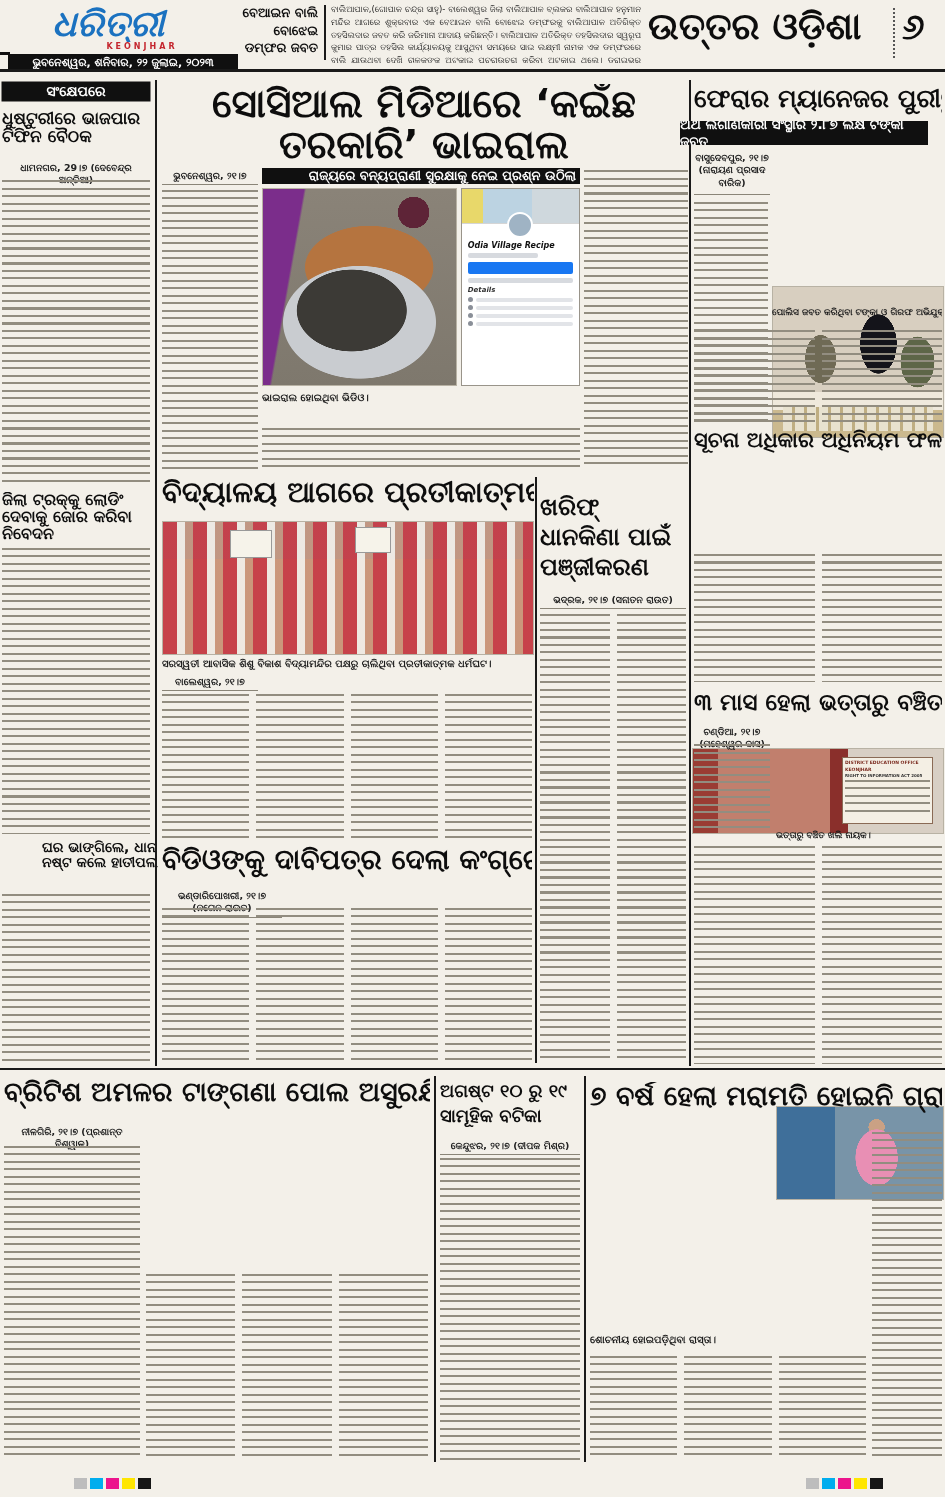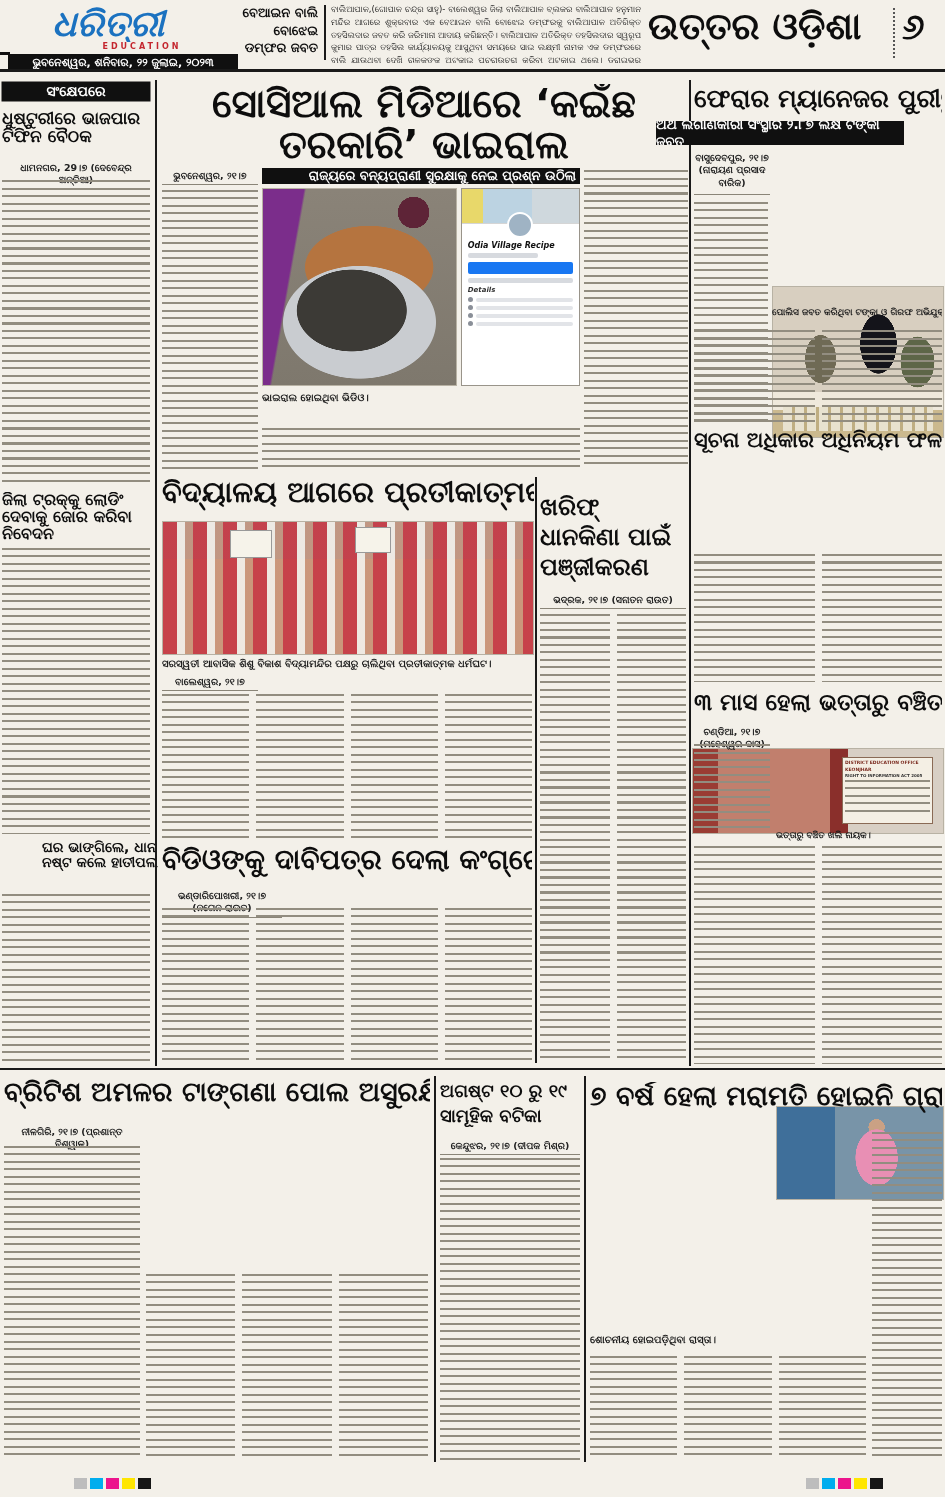--- a/index.html
+++ b/index.html
@@ -33,21 +33,21 @@
   .ph-bar{height:4px;background:#e2e4e8;flex:1;border-radius:2px;}
 </style>
 </head>
 <body>
 
 <div class="page">
 
   <div class="abs" style="left:0;top:52px;width:10px;height:3px;background:#111;"></div>
   <div class="abs" style="left:52px;top:6px;width:180px;height:44px;">
     <div class="logo-odia">ଧରିତ୍ରୀ</div>
-    <div class="logo-latin" style="text-align:center;">EDUCATION</div>
+    <div class="logo-latin" style="text-align:center;">KEONJHAR</div>
   </div>
   <div class="abs bar" style="left:8px;top:54px;width:230px;height:17px;font-size:11px;">ଭୁବନେଶ୍ୱର, ଶନିବାର, ୨୨ ଜୁଲାଇ, ୨୦୨୩</div>
 
   <div class="abs hl" style="left:238px;top:4px;width:80px;height:58px;font-size:13px;text-align:right;line-height:1.35;">ବେଆଇନ ବାଲି ବୋଝେଇ ଡମ୍ଫର ଜବତ</div>
   <div class="abs vr" style="left:324px;top:5px;height:55px;"></div>
   <div class="abs small" style="left:331px;top:3px;width:310px;height:60px;">ବାଲିଆପାଳ,(ଗୋପାଳ ଚନ୍ଦ୍ର ସାହୁ)- ବାଲେଶ୍ୱର ଜିଲା ବାଲିଆପାଳ ବ୍ଲକର ବାଲିଆପାଳ ହନୁମାନ ମନ୍ଦିର ଆଗରେ ଶୁକ୍ରବାର ଏକ ବେଆଇନ ବାଲି ବୋଝେଇ ଡମ୍ଫରକୁ ବାଲିଆପାଳ ଅତିରିକ୍ତ ତହସିଲଦାର ଜବତ କରି ଜରିମାନା ଆଦାୟ କରିଛନ୍ତି। ବାଲିଆପାଳ ଅତିରିକ୍ତ ତହସିଲଦାର ସ୍ୱରୂପ କୁମାର ପାତ୍ର ତହସିଲ କାର୍ଯ୍ୟାଳୟକୁ ଆସୁଥିବା ସମୟରେ ସାଇ ଲକ୍ଷ୍ମୀ ନାମକ ଏକ ଡମ୍ଫରରେ ବାଲି ଯାଉଥିବା ଦେଖି ଚାଳକଙ୍କୁ ଅଟକାଇ ପଚରାଉଚରା କରିବା ଅଟକାଇ ଥିଲେ। ଡ୍ରାଇଭର ରୟାଲିଟି ପେପର ଦେଇ ନ ପାରିବାରୁ ତହସିଲରେ ଅଟକ ରଖି ୫୫,୫୧୨ ଟଙ୍କା ଜରିମାନା ଆଦାୟ କରିଛନ୍ତି।</div>
 
   <div class="abs hl" style="left:648px;top:8px;width:238px;height:50px;font-size:37px;white-space:nowrap;">ଉତ୍ତର ଓଡ଼ିଶା</div>
   <div class="abs" style="left:893px;top:8px;height:50px;border-left:2px dotted #555;"></div>
   <div class="abs hl" style="left:902px;top:8px;width:38px;height:50px;font-size:36px;">୬</div>
@@ -141,21 +141,21 @@
   <div class="abs hl" style="left:162px;top:845px;width:370px;height:40px;font-size:28px;white-space:nowrap;">ବିଡିଓଙ୍କୁ ଦାବିପତ୍ର ଦେଲା କଂଗ୍ରେସ</div>
   <div class="abs dl" style="left:162px;top:890px;width:120px;">ଭଣ୍ଡାରିପୋଖରୀ, ୨୧।୭ (ନଗେନ ରାଉତ)</div>
   <div class="abs fillrow" style="left:162px;top:908px;width:370px;height:155px;">
     <div class="fill"></div>
     <div class="fill"></div>
     <div class="fill"></div>
     <div class="fill"></div>
   </div>
 
   <div class="abs hl" style="left:694px;top:86px;width:248px;height:32px;font-size:25px;text-align:center;white-space:nowrap;">ଫେରାର ମ୍ୟାନେଜର ପୁରୀରୁ ଗିରଫ</div>
-  <div class="abs bar" style="left:656px;top:121px;width:248px;height:24px;font-size:13.5px;">ଅର୍ଥ ଲଗାଣକାରୀ ସଂସ୍ଥାର ୨.୮୭ ଲକ୍ଷ ଟଙ୍କା ଜବତ</div>
+  <div class="abs bar" style="left:680px;top:121px;width:248px;height:24px;font-size:13.5px;">ଅର୍ଥ ଲଗାଣକାରୀ ସଂସ୍ଥାର ୨.୮୭ ଲକ୍ଷ ଟଙ୍କା ଜବତ</div>
   <div class="abs dl" style="left:694px;top:152px;width:76px;height:40px;">ବାସୁଦେବପୁର, ୨୧।୭ (ନାରାୟଣ ପ୍ରସାଦ ବାରିକ)</div>
   <div class="abs photo" style="left:772px;top:152px;width:170px;height:150px;background:
       radial-gradient(ellipse 26px 42px at 62% 38%, #14141a 0 70%, rgba(0,0,0,0) 71%),
       radial-gradient(ellipse 22px 34px at 28% 48%, #6f6a55 0 70%, rgba(0,0,0,0) 71%),
       radial-gradient(ellipse 24px 36px at 85% 50%, #5e6648 0 70%, rgba(0,0,0,0) 71%),
       linear-gradient(#d8cfc0 0 70%, #efe9dc 70% 82%, #cbb98e 82% 100%);">
     <div style="position:absolute;left:6%;bottom:4%;width:88%;height:16%;background:repeating-linear-gradient(90deg,#e8e2cf 0 9px,#bfae82 9px 12px);"></div>
   </div>
   <div class="abs cap" style="left:772px;top:307px;width:170px;font-size:9px;">ପୋଲିସ ଜବତ କରିଥିବା ଟଙ୍କା ଓ ଗିରଫ ଅଭିଯୁକ୍ତ।</div>
   <div class="abs fill" style="left:694px;top:202px;width:74px;height:218px;"></div>

